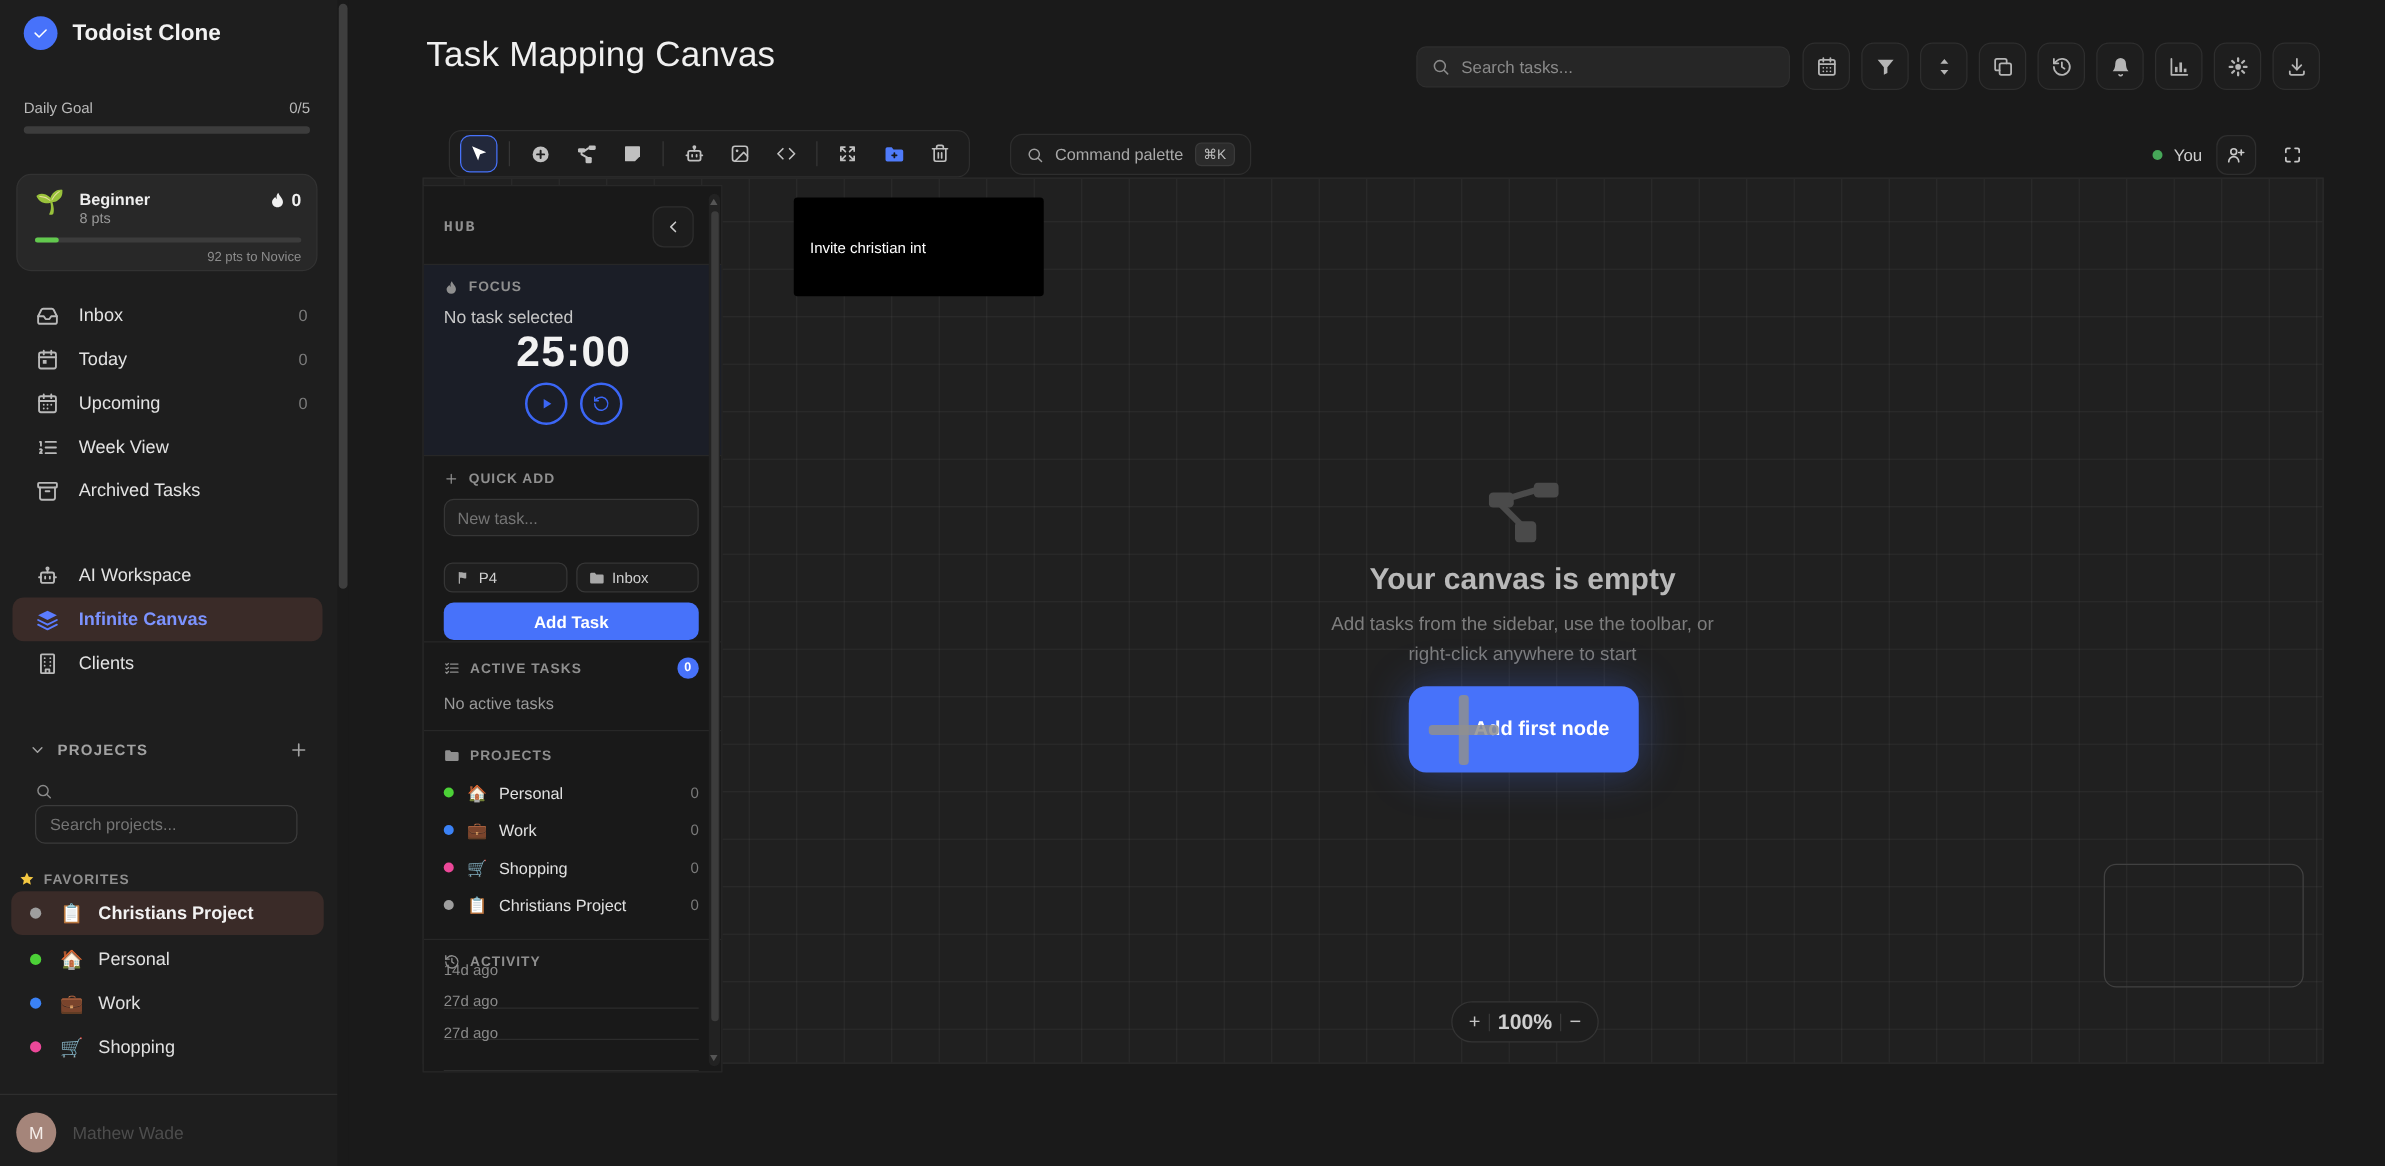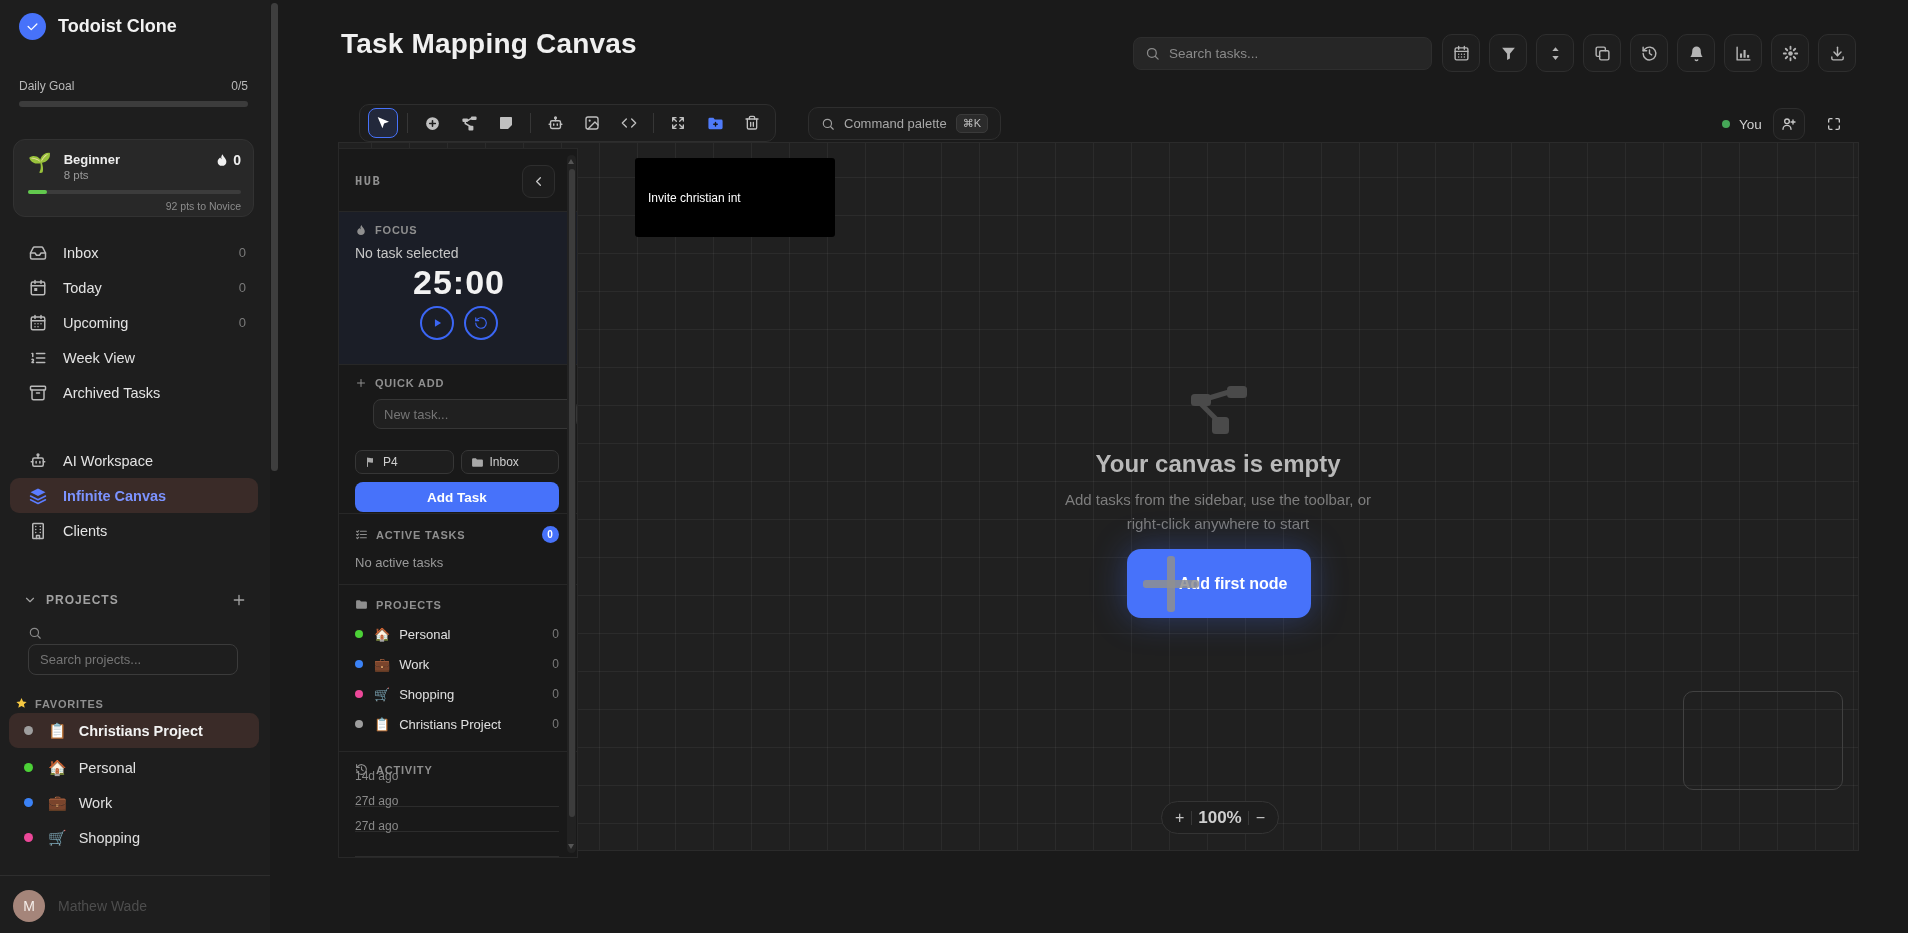--- a/index.html
+++ b/index.html
@@ -44,21 +44,21 @@
   .fav-item .femoji{font-size:15px;margin-right:12px;}
   .fav-item .flabel{font-size:14.5px;color:#e0e0e0;}
   .fav-item.active{left:9px;width:250px;border-radius:9px;background:#3a2b28;padding-left:15px;}
   .fav-item.active .flabel{font-weight:bold;color:#f2f2f2;}
   .side-divider{position:absolute;left:0;top:875px;width:270px;height:1px;background:#2e2e2e;}
   .user-row{position:absolute;left:13px;top:890px;display:flex;align-items:center;gap:13px;}
   .user-avatar{width:32px;height:32px;border-radius:50%;background:#a5857a;color:#f5eeea;font-size:14px;display:flex;align-items:center;justify-content:center;}
   .user-name{font-size:14px;color:#4d4d4d;}
 
   
-  .page-title{position:absolute;left:341px;top:28px;font-size:28px;font-weight:bold;color:#f0f0f0;letter-spacing:.2px;}
+  .page-title{position:absolute;left:341px;top:28px;font-size:28px;font-weight:normal;color:#f0f0f0;letter-spacing:.2px;}
   .task-search{position:absolute;left:1133px;top:37px;width:299px;height:33px;background:#262626;border:1px solid #2e2e2e;border-radius:8px;display:flex;align-items:center;gap:9px;padding:0 11px;color:#8a8a8a;}
   .task-search input{flex:1;background:transparent;border:none;outline:none;color:#ccc;font-size:13.5px;font-family:inherit;}
   .task-search input::placeholder{color:#8a8a8a;}
   .head-actions{position:absolute;top:34px;left:1442px;display:flex;gap:9px;}
   .hbtn{width:38px;height:38px;border:1px solid #2e2e2e;border-radius:10px;background:#1e1e1e;display:flex;align-items:center;justify-content:center;color:#b5b5b5;cursor:pointer;}
 
   
   .toolbar{position:absolute;left:359px;top:104px;height:38px;background:#1d1d1d;border:1px solid #2e2e2e;border-radius:10px;display:flex;align-items:center;gap:7px;padding:0 8px;}
   .tbtn{width:30px;height:30px;border-radius:8px;display:flex;align-items:center;justify-content:center;color:#c0c0c0;cursor:pointer;}
   .tbtn.selected{border:1px solid #4772fa;background:rgba(71,114,250,.14);color:#fff;}
@@ -96,21 +96,21 @@
   .hub-title{position:absolute;left:16px;top:26px;font-size:12px;font-weight:bold;letter-spacing:1.5px;color:#8f8f8f;font-family:Liberation Mono, monospace;}
   .hub-collapse{position:absolute;left:183px;top:16px;width:33px;height:33px;border:1px solid #2e2e2e;border-radius:9px;background:#1d1d1d;display:flex;align-items:center;justify-content:center;color:#c9c9c9;cursor:pointer;}
   .hdiv{position:absolute;left:0;width:240px;height:1px;background:#272727;}
   .hub-sec-head{display:flex;align-items:center;gap:8px;font-size:11px;font-weight:bold;letter-spacing:.8px;color:#8f8f8f;}
   #focus-sec{position:absolute;left:0;top:63px;width:240px;height:152px;background:#1b1e27;padding:12px 16px 0 16px;}
   .focus-status{margin-top:9px;font-size:14px;color:#c7c7c7;}
   .focus-timer{margin-top:2px;text-align:center;font-size:34px;font-weight:bold;color:#f2f2f2;letter-spacing:1px;}
   .focus-controls{margin-top:4px;display:flex;justify-content:center;gap:10px;}
   .cbtn{width:34px;height:34px;border-radius:50%;border:2px solid #3b66f5;background:transparent;color:#3b66f5;display:flex;align-items:center;justify-content:center;cursor:pointer;}
   #quickadd-sec{position:absolute;left:16px;top:228px;width:204px;}
-  .qa-input{margin-top:10px;width:204px;height:30px;background:#202020;border:1px solid #363636;border-radius:8px;color:#ccc;font-size:13px;padding:0 10px;outline:none;font-family:inherit;margin-left:18px;}
+  .qa-input{margin-top:10px;width:204px;height:30px;background:#202020;border:1px solid #363636;border-radius:8px;color:#ccc;font-size:13px;padding:0 10px;outline:none;font-family:inherit;}
   .qa-input::placeholder{color:#757575;}
   .qa-chips{margin-top:21px;display:flex;gap:7px;}
   .chip{flex:1;height:24px;border:1px solid #363636;border-radius:7px;background:#1e1e1e;display:flex;align-items:center;justify-content:flex-start;gap:6px;padding:0 9px;font-size:12px;color:#cfcfcf;cursor:pointer;}
   .chip .cic{color:#a8a8a8;}
   .add-task-btn{margin-top:8px;width:204px;height:30px;background:#4772fa;border:none;border-radius:8px;color:#fff;font-weight:bold;font-size:13.5px;font-family:inherit;cursor:pointer;}
   #active-sec{position:absolute;left:16px;top:377px;width:204px;}
   .badge{margin-left:auto;min-width:17px;height:17px;border-radius:9px;background:#4772fa;color:#fff;font-size:10px;font-weight:bold;display:flex;align-items:center;justify-content:center;padding:0 5px;}
   .hub-empty{margin-top:12px;font-size:13px;color:#9a9a9a;}
   #hubproj-sec{position:absolute;left:16px;top:449px;width:204px;}
   .hp-row{height:30px;display:flex;align-items:center;}

